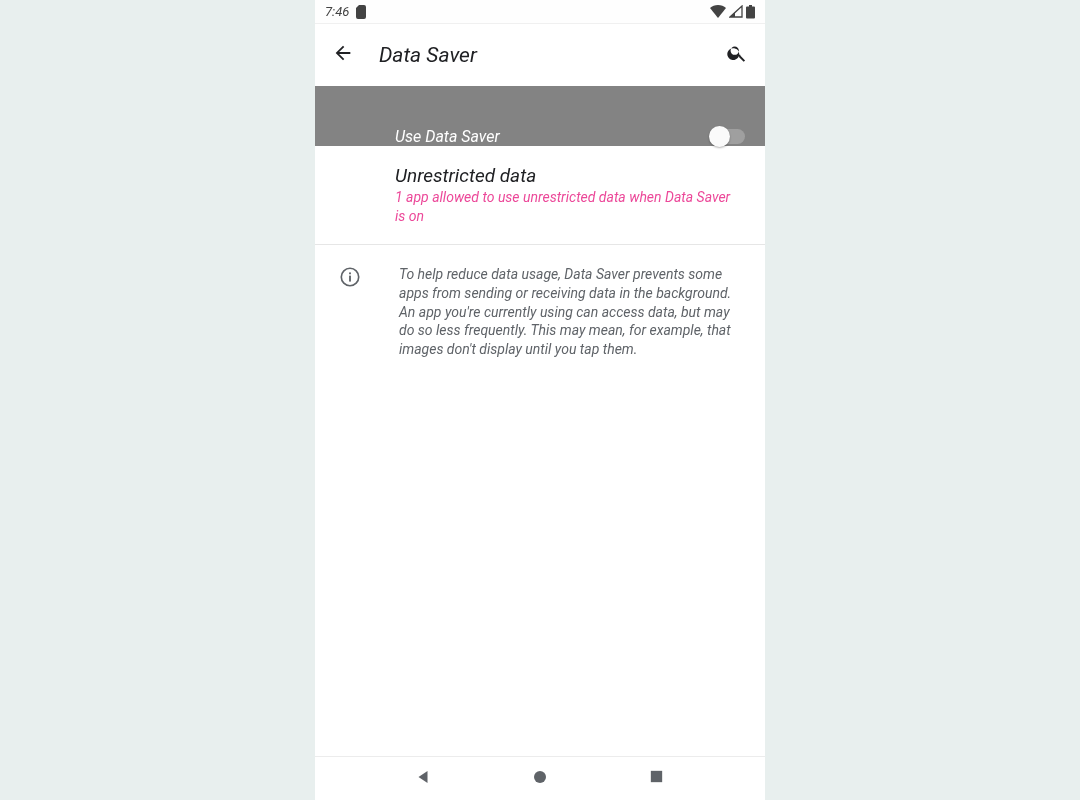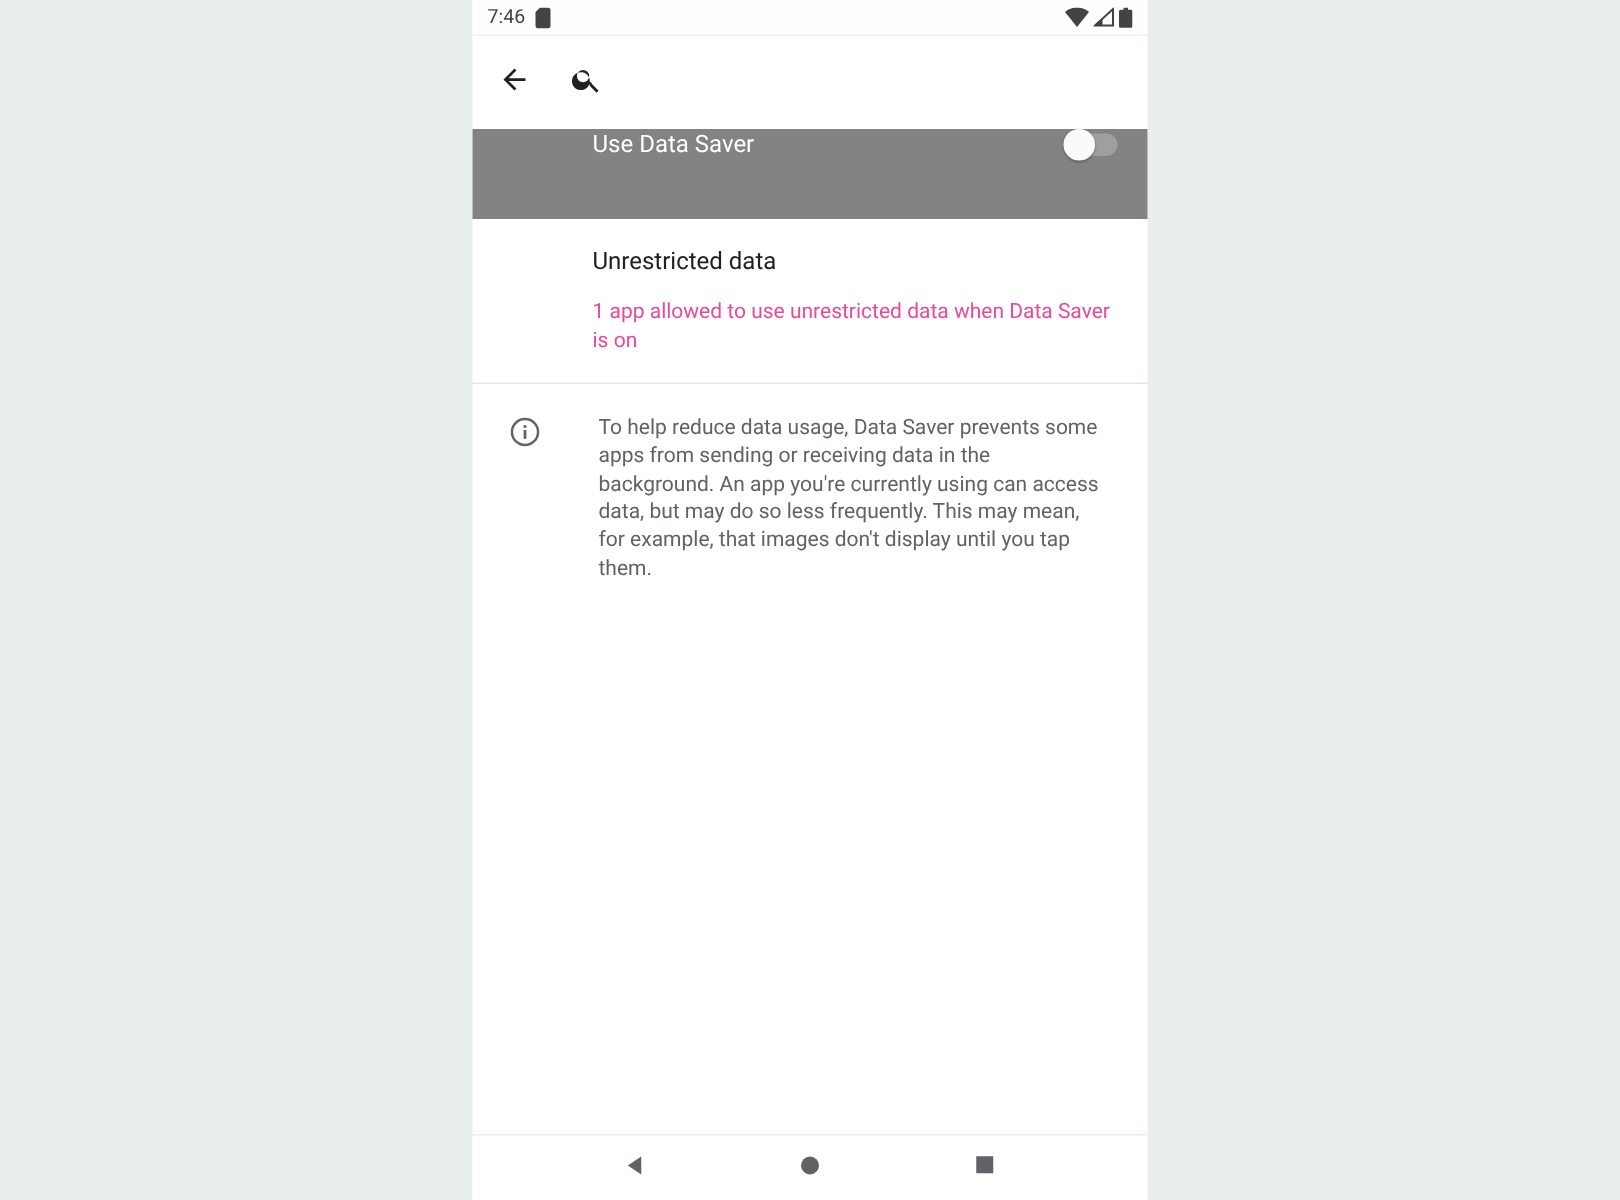--- a/index.html
+++ b/index.html
@@ -17,20 +17,21 @@
       align-items: flex-start;
       overflow: hidden;
     }
     .phone {
       width: 450px;
       height: 800px;
       background: #ffffff;
       display: flex;
       flex-direction: column;
       position: relative;
+      font-style: italic;
     }
     
     .statusbar {
       height: 24px;
       background: #fefefe;
       display: flex;
       align-items: center;
       justify-content: space-between;
       padding: 0 10px;
       font-size: 13px;
@@ -68,21 +69,21 @@
       display: flex;
       align-items: center;
       justify-content: center;
       cursor: pointer;
     }
     
     .toggle-row {
       background: #838383;
       height: 60px;
       display: flex;
-      align-items: flex-start;
+      align-items: flex-end;
       padding-left: 80px;
       padding-right: 20px;
       justify-content: space-between;
     }
     .toggle-row .label {
       color: #ffffff;
       font-size: 16px;
     }
     .switch {
       width: 36px;
@@ -108,23 +109,23 @@
       border-radius: 50%;
       box-shadow: 0 1px 2px rgba(0,0,0,0.3);
     }
     
     .list-item {
       padding: 18px 24px 18px 80px;
       border-bottom: 1px solid #e6e6e6;
       cursor: pointer;
     }
     .list-item .primary {
-      font-size: 16px;
+      font-size: 19px;
       color: #202124;
-      margin-bottom: 16px;
+      margin-bottom: 1px;
     }
     .list-item .secondary {
       font-size: 14px;
       color: #ec4899;
       line-height: 1.35;
     }
     
     .info-block {
       display: flex;
       padding: 20px 24px 18px 24px;
@@ -200,20 +201,21 @@
   </div>
 
   <div class="appbar">
     <div class="icon-btn">
       <span>
         <svg width="22" height="22" viewBox="0 0 24 24">
             <path fill="#202124" d="M20 11H7.8l5.6-5.6L12 4l-8 8 8 8 1.4-1.4L7.8 13H20v-2z"></path>
           </svg>
       </span>
     </div>
+    <div class="title">Data Saver</div>
     <div class="icon-btn">
       <span>
         <svg width="22" height="22" viewBox="0 0 24 24">
             <path fill="#202124" d="M15.5 14h-.8l-.3-.3A6.5 6.5 0 1 0 14 15.5l.3.3v.8l5 5 1.5-1.5-5-5zM9.5 14A4.5 4.5 0 1 1 14 9.5 4.5 4.5 0 0 1 9.5 14z"></path>
           </svg>
       </span>
     </div>
   </div>
 
   <div class="toggle-row">

